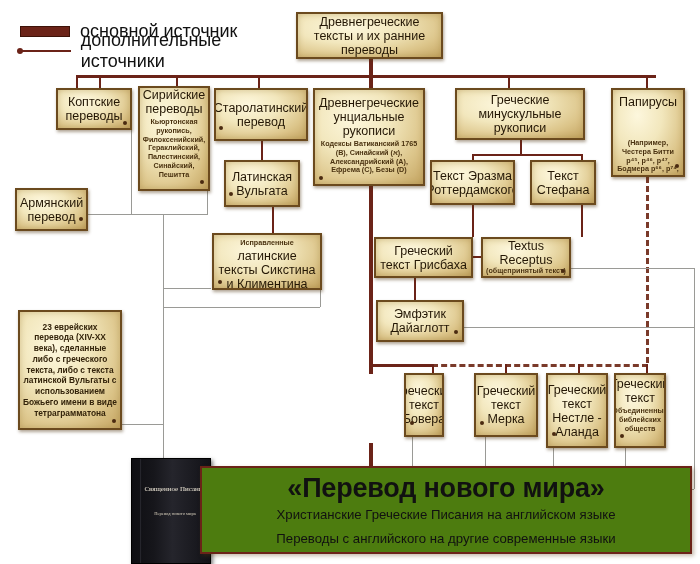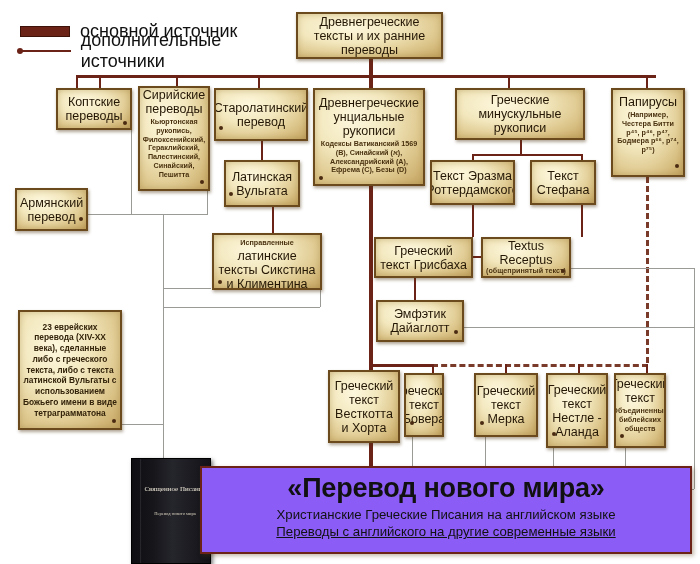--- a/index.html
+++ b/index.html
@@ -51,26 +51,26 @@
     background:linear-gradient(90deg,#0e0e12 0%,#16161b 28%,#25252c 52%,#121217 100%);
     border:1px solid #000;box-shadow:2px 2px 4px rgba(0,0,0,.5);}
   #book .spine{position:absolute;left:8px;top:0;width:2px;height:100%;
     background:linear-gradient(90deg,#2e2e36,#0a0a0d);}
   #book .btitle{position:absolute;left:12px;top:26px;width:62px;text-align:center;color:#efe8d8;
     font-size:7px;line-height:1.35;font-family:"Liberation Serif",serif;}
   #book .bsub{position:absolute;left:12px;top:52px;width:62px;text-align:center;color:#d8d0bd;
     font-size:4.6px;line-height:1.3;font-family:"Liberation Serif",serif;}
 
   #banner{position:absolute;left:200px;top:466px;width:492px;height:88px;
-    box-sizing:border-box;border:2px solid #6b2318;background:#8b5cf6;
+    box-sizing:border-box;border:2px solid #6b2318;background:#4d7c0f;
     box-shadow:2px 2px 4px rgba(90,60,20,.35);}
   #banner .bigtitle{font-size:27px;font-weight:bold;color:#111;text-align:center;
     margin-top:5px;letter-spacing:-.2px;}
   #banner .l1,#banner .l2{font-size:13.2px;color:#111;text-align:center;margin-top:3px;}
-  #banner .l2{margin-top:2px;text-decoration:underline;}
+  #banner .l2{margin-top:9px;}
 </style>
 </head>
 <body>
 
 <div id="stage">
 
   <div id="legend">
     <div class="lgrow">
       <span class="swatch-thick"></span>
       <span class="lgtxt">основной источник</span>
@@ -172,29 +172,29 @@
     <span class="dot" style="right:4px;bottom:5px;"></span>
   </div>
 
   <div class="box" style="left:214px;top:88px;width:94px;height:53px;">
     <div class="t">Старолатинский перевод</div>
     <span class="dot" style="left:3px;bottom:9px;"></span>
   </div>
 
   <div class="box" style="left:313px;top:88px;width:112px;height:98px;justify-content:flex-start;padding-top:6px;">
     <div class="t">Древнегреческие унциальные рукописи</div>
-    <div class="sm">Кодексы Ватиканский 1569 (B), Синайский (א), Александрийский (A), Ефрема (C), Безы (D)</div>
+    <div class="sm">Кодексы Ватиканский 1765 (B), Синайский (א), Александрийский (A), Ефрема (C), Безы (D)</div>
     <span class="dot" style="left:4px;bottom:4px;"></span>
   </div>
 
   <div class="box" style="left:455px;top:88px;width:130px;height:52px;">
     <div class="t">Греческие минускульные рукописи</div>
   </div>
 
-  <div class="box" style="left:611px;top:88px;width:74px;height:89px;justify-content:flex-start;padding-top:5px;">
+  <div class="box" style="left:611px;top:88px;width:74px;height:89px;justify-content:flex-start;padding-top:5px;gap:28px;">
     <div class="t">Папирусы</div>
     <div class="sm">(Например, Честера Битти p⁴⁵, p⁴⁶, p⁴⁷, Бодмера p⁶⁶, p⁷⁴, p⁷⁵)</div>
     <span class="dot" style="right:4px;bottom:7px;"></span>
   </div>
 
   <div class="box" style="left:15px;top:188px;width:73px;height:43px;">
     <div class="t">Армянский перевод</div>
     <span class="dot" style="right:3px;bottom:8px;"></span>
   </div>
 
@@ -230,23 +230,20 @@
   <div class="box" style="left:376px;top:300px;width:88px;height:42px;">
     <div class="t">Эмфэтик Дайаглотт</div>
     <span class="dot" style="right:4px;bottom:6px;"></span>
   </div>
 
   <div class="box" style="left:18px;top:310px;width:104px;height:120px;">
     <div class="body">23 еврейских перевода (XIV-XX века), сделанные либо с греческого текста, либо с текста латинской Вульгаты с использованием Божьего имени в виде тетраграмматона</div>
     <span class="dot" style="right:4px;bottom:5px;"></span>
   </div>
 
-  <div class="box" style="left:328px;top:370px;width:72px;height:73px;">
-    <div class="t">Греческий текст Весткотта и Хорта</div>
-  </div>
 
   <div class="box" style="left:404px;top:373px;width:40px;height:64px;">
     <div class="t">Греческий текст Бовера</div>
     <span class="dot" style="left:4px;bottom:10px;"></span>
   </div>
 
   <div class="box" style="left:474px;top:373px;width:64px;height:64px;">
     <div class="t">Греческий текст Мерка</div>
     <span class="dot" style="left:4px;bottom:10px;"></span>
   </div>

